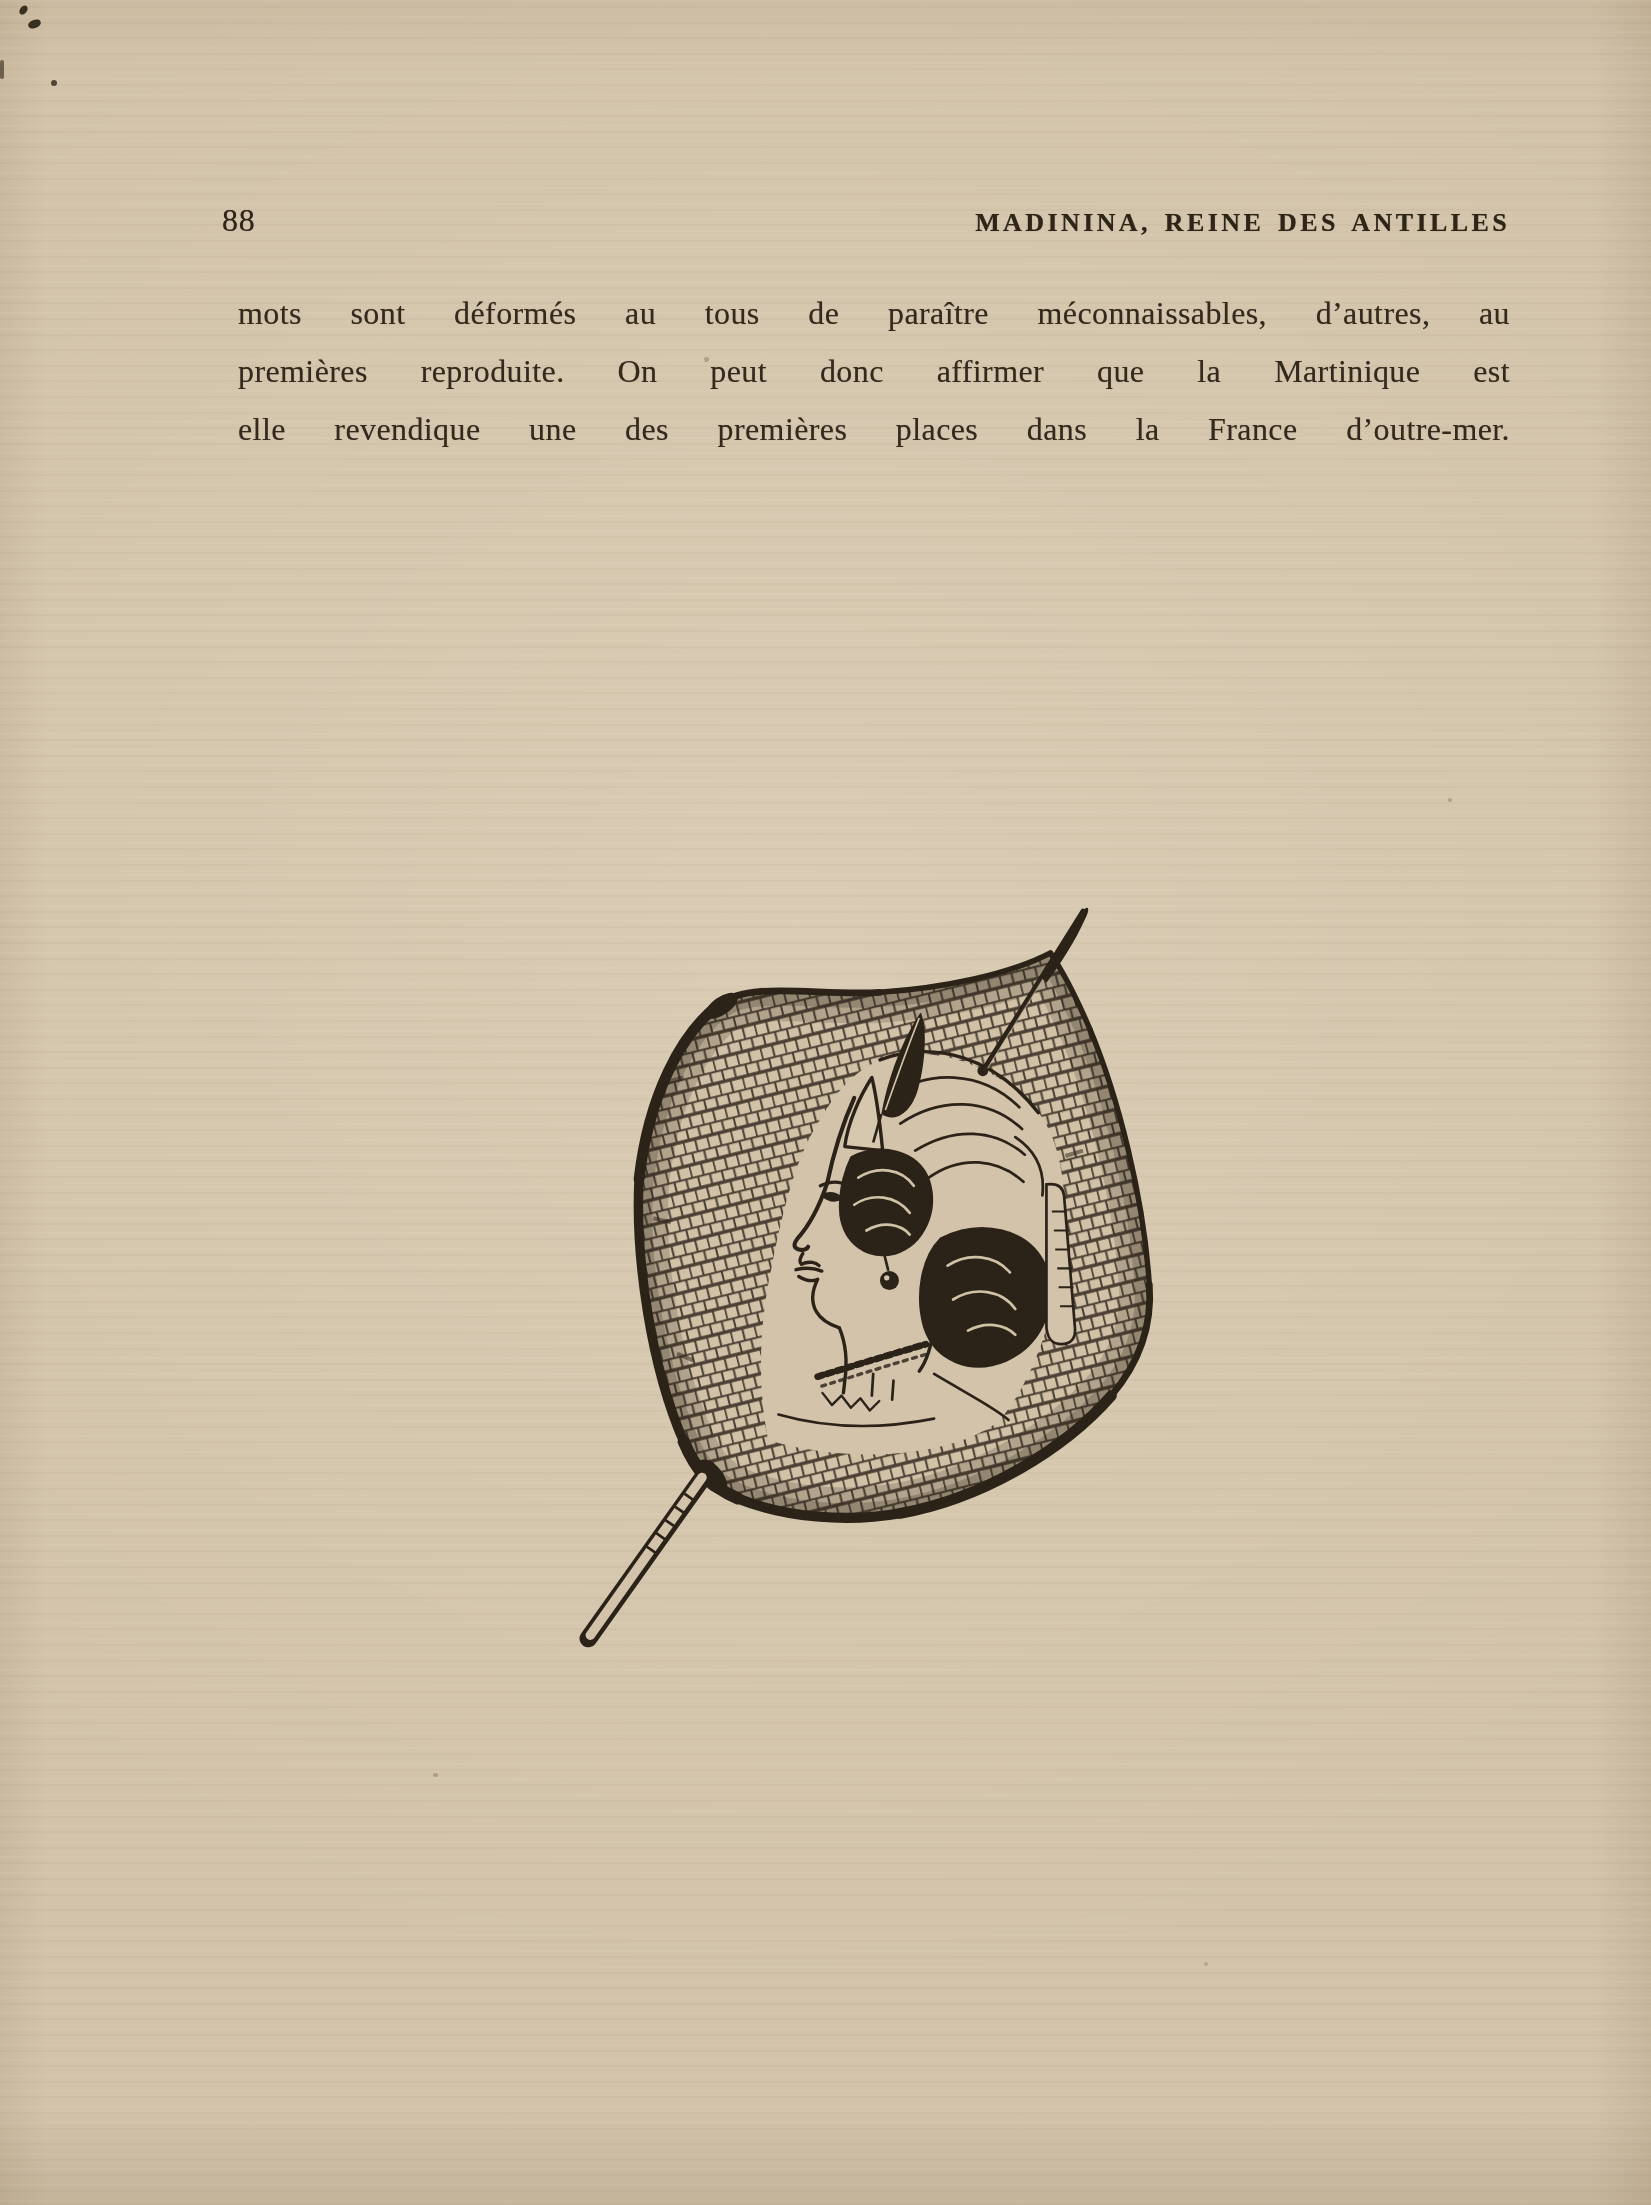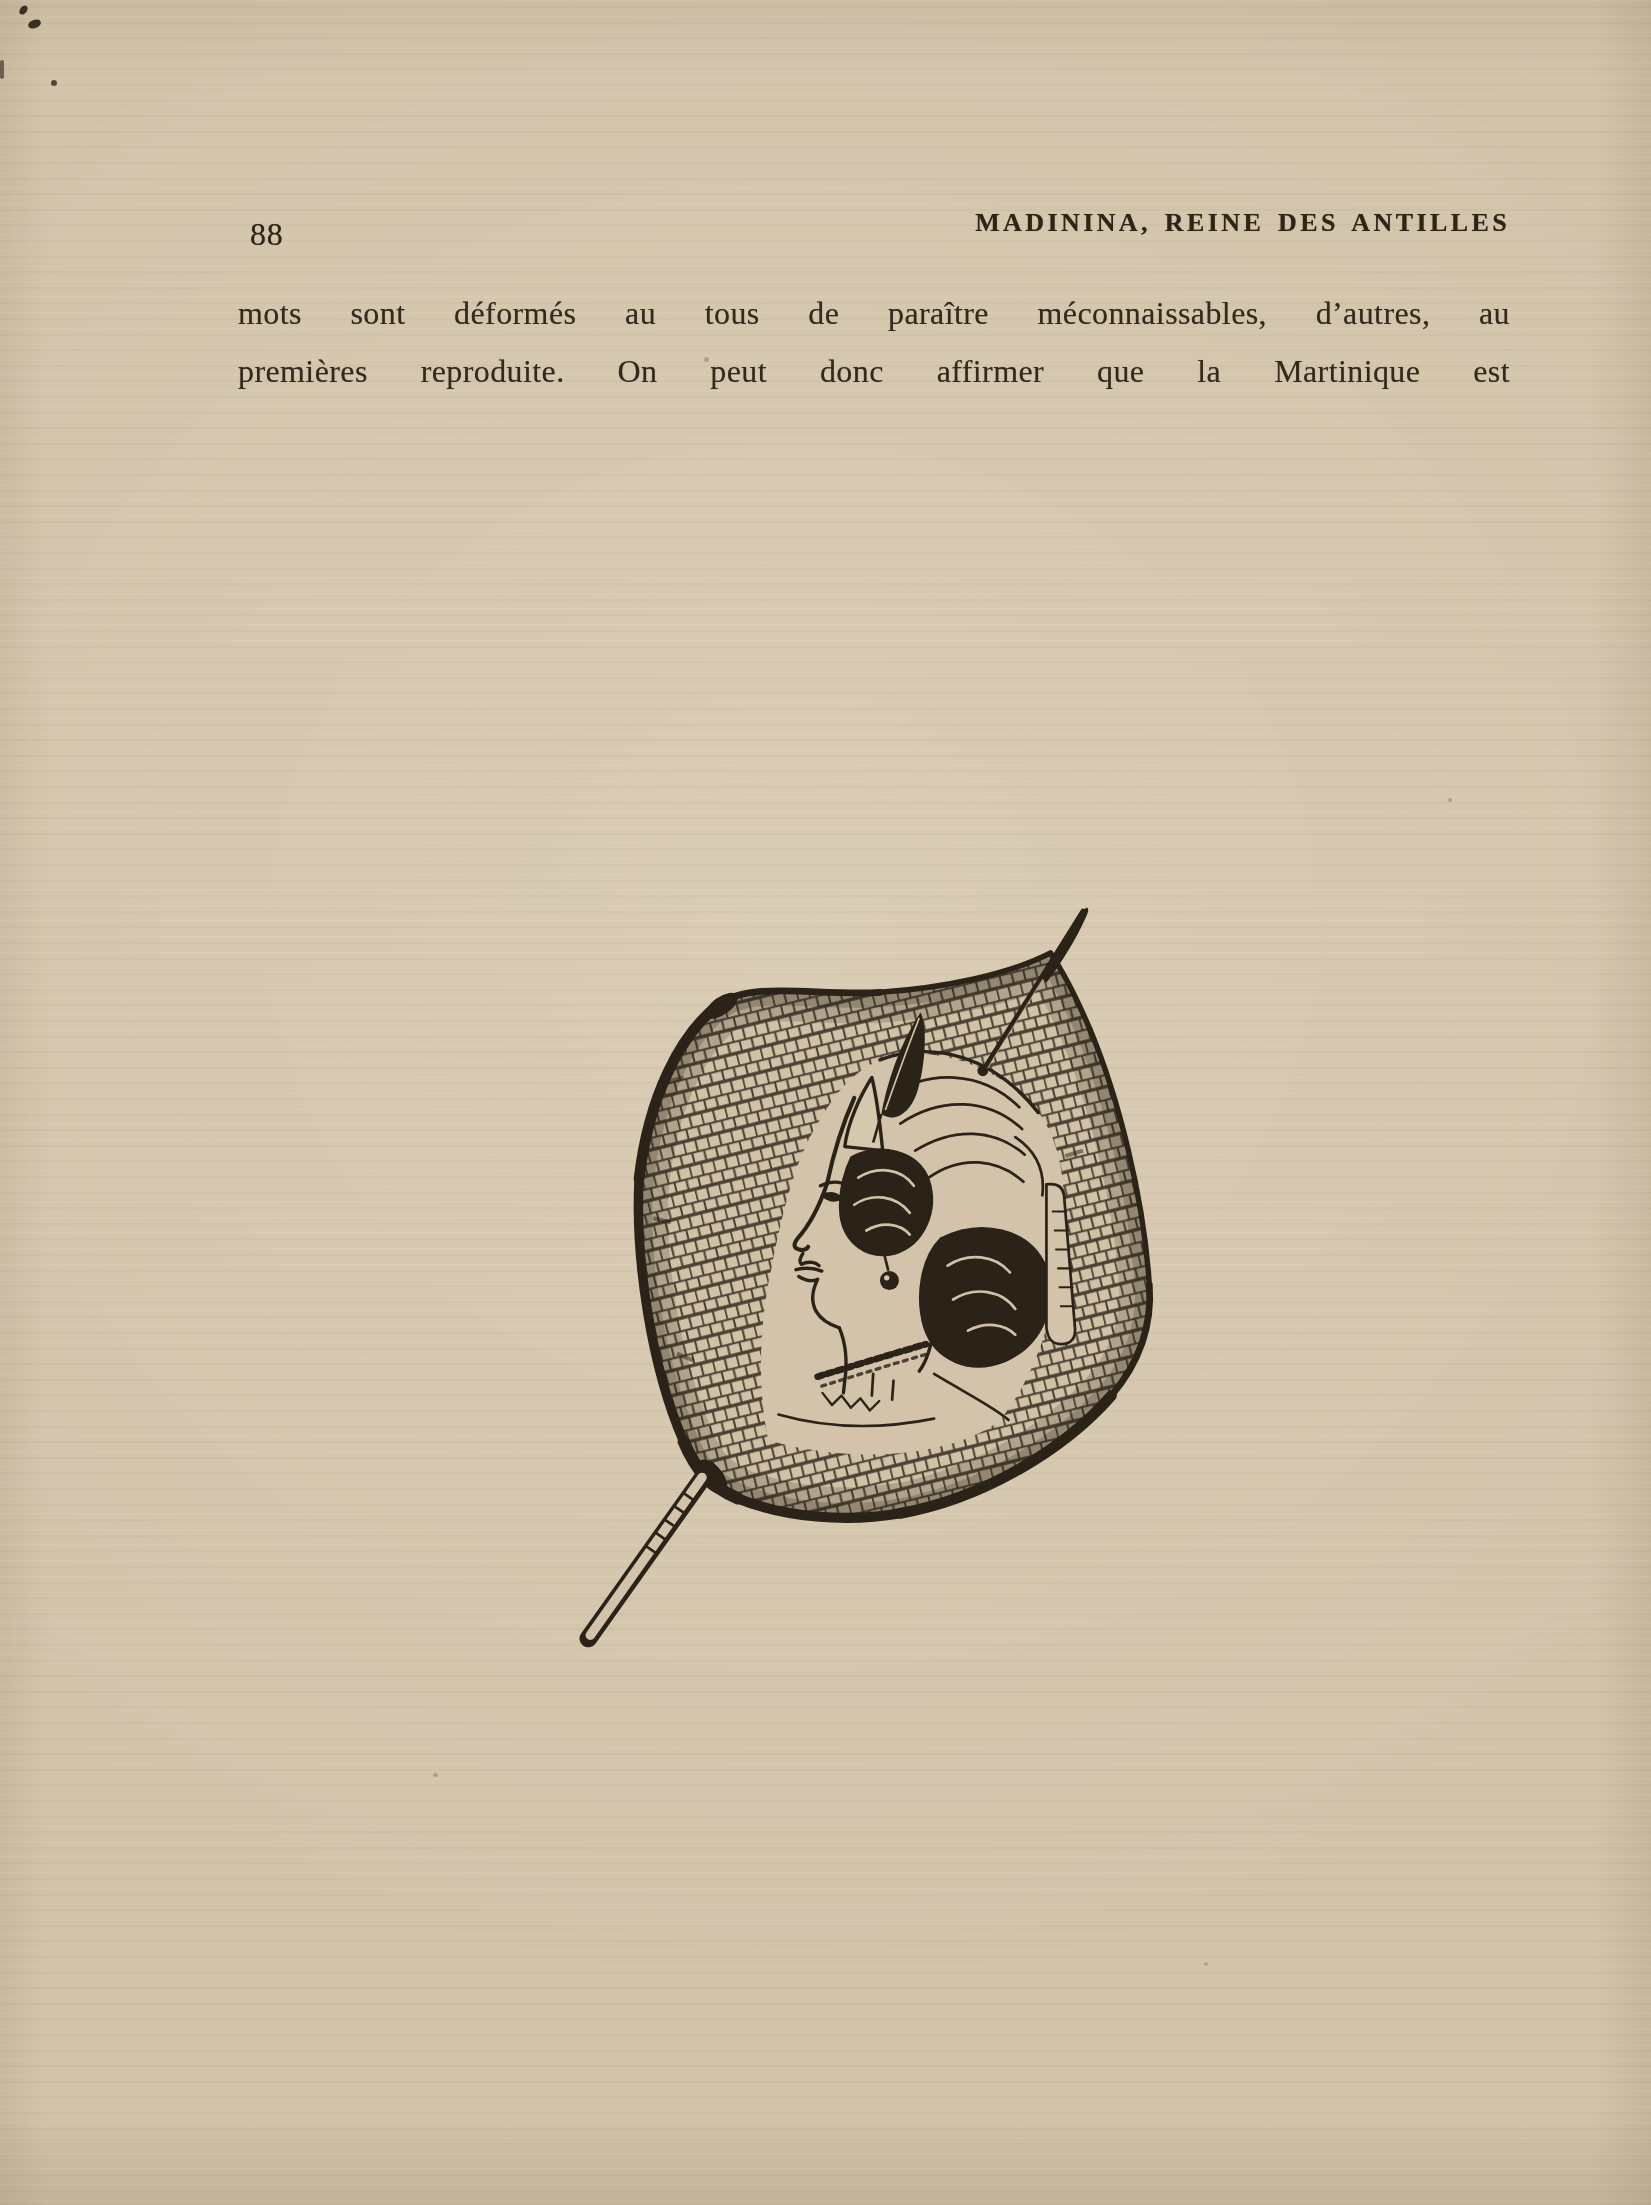--- a/index.html
+++ b/index.html
@@ -18,23 +18,23 @@
         rgba(0,0,0,0) 8px, rgba(0,0,0,0) 15.6px),
       radial-gradient(130% 90% at 48% 42%, rgba(255,246,228,0.18) 0%, rgba(255,246,228,0) 55%),
       linear-gradient(90deg, rgba(120,96,66,0.10) 0px, rgba(120,96,66,0) 47px),
       linear-gradient(270deg, rgba(120,96,66,0.13) 0px, rgba(120,96,66,0) 61px),
       linear-gradient(0deg, rgba(120,96,66,0.16) 0px, rgba(120,96,66,0) 95px),
       linear-gradient(180deg, rgba(150,126,94,0.12) 0px, rgba(150,126,94,0) 74px);
     font-family:"Liberation Serif","DejaVu Serif",serif;
     color:#2f2619;
   }
   .page-num{
-    position:absolute; left:250px; top:203px;
+    position:absolute; left:222px; top:203px;
     font-size:32px; line-height:35px; letter-spacing:0.7px;
-    color:#2f2619; text-shadow:0 0 0.7px rgba(47,38,25,.55);margin-top:14px;
+    color:#2f2619; text-shadow:0 0 0.7px rgba(47,38,25,.55);
   }
   .running-header{
     position:absolute; left:238px; top:208px; width:1272px;
     text-align:right;
     font-size:26px; line-height:30px; font-weight:bold;
     letter-spacing:3.4px; word-spacing:4px;
     color:#2e2517; text-shadow:0 0 0.7px rgba(46,37,23,.6);
   }
   .body-text{
     position:absolute; left:238px; top:284px; width:1272px;
@@ -73,20 +73,21 @@
 <div class="speck s2"></div>
 <div class="speck s3"></div>
 <div class="speck s4"></div>
 
 <span class="page-num">88</span>
 <div class="running-header">MADININA, REINE DES ANTILLES</div>
 
 <div class="body-text">
   <div class="line">mots sont déformés au tous de paraître méconnaissables, d’autres, au</div>
   <div class="line">premières reproduite. On peut donc affirmer que la Martinique est</div>
+  <div class="line">elle revendique une des premières places dans la France d’outre-mer.</div>
 </div>
 
 <svg class="illustration" viewBox="820 1340 1000 1160" xmlns="http://www.w3.org/2000/svg">
   <defs>
     <clipPath id="fanClip">
       <path d="M1552 1408 C1490 1440 1392 1460 1300 1466 C1210 1472 1110 1448 1062 1484 C1005 1528 958 1620 944 1742 C934 1852 958 2010 1010 2130 C1028 2172 1048 2196 1090 2214 C1160 2242 1250 2250 1330 2236 C1452 2214 1572 2142 1642 2062 C1688 2008 1702 1952 1698 1898 C1690 1770 1652 1620 1610 1520 C1592 1478 1572 1438 1552 1408 Z"></path>
     </clipPath>
     <pattern id="weave" patternUnits="userSpaceOnUse" width="36" height="36" patternTransform="rotate(-14 1300 1800)">
       <g stroke="#2b2218" stroke-width="3" fill="none" opacity="0.82">
         <path d="M0 1 H36 M0 19 H36 M0 35 H36"></path>

